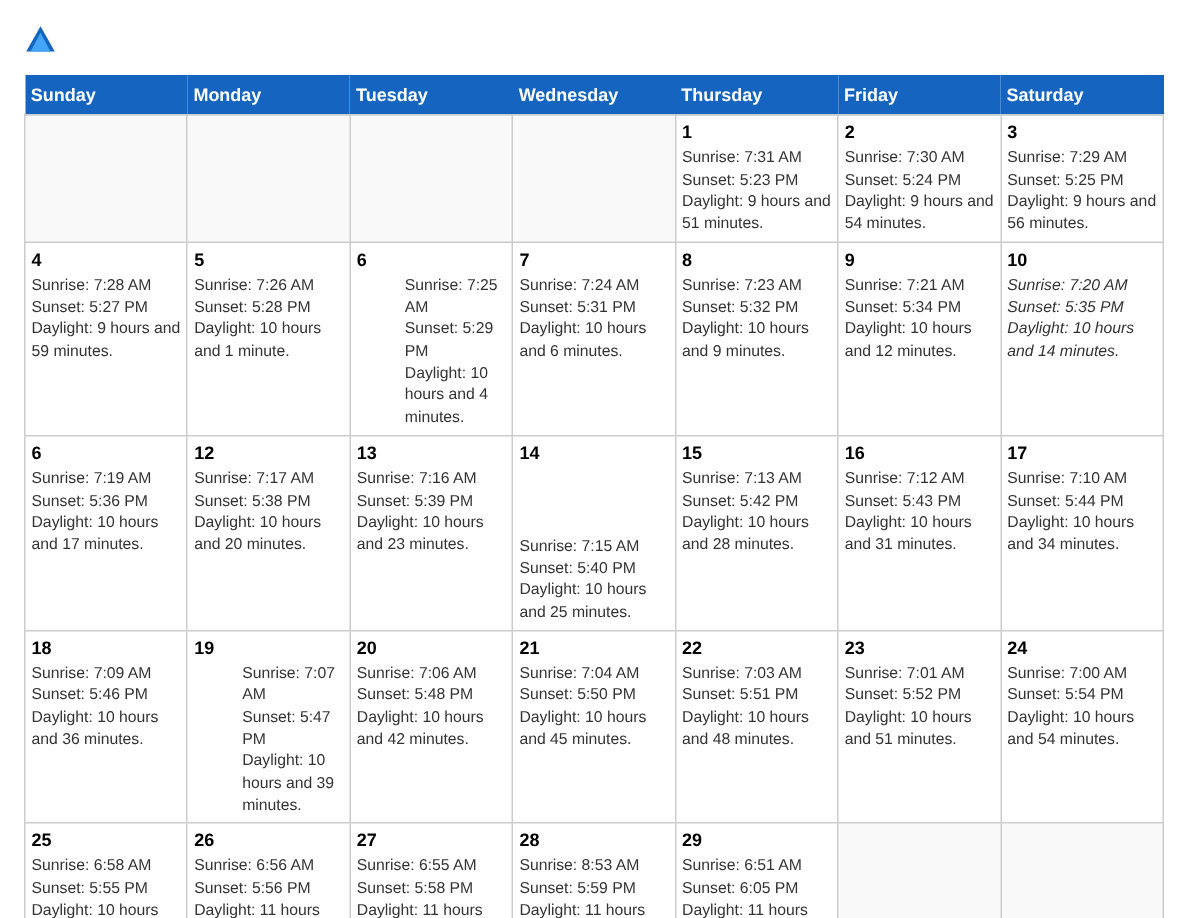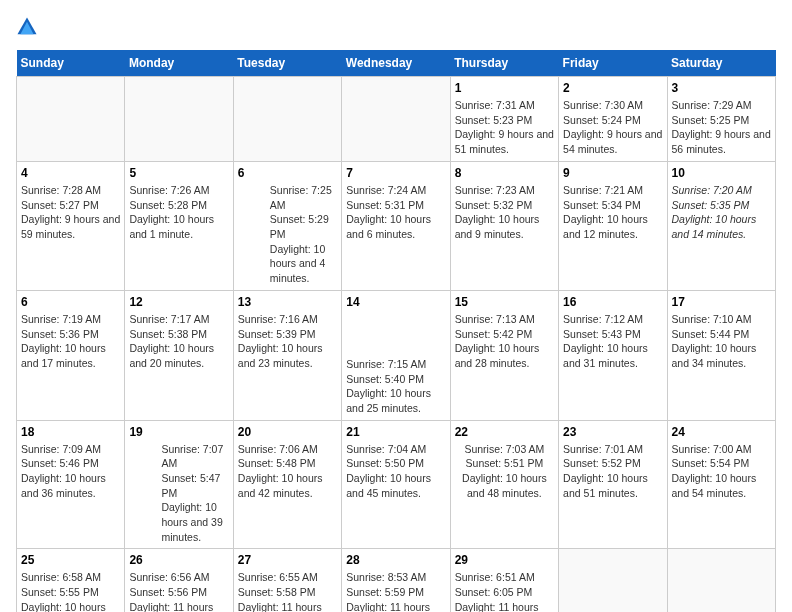--- a/index.html
+++ b/index.html
@@ -256,21 +256,21 @@
 Daylight: 10 hours and 42 minutes.</div>
         </td>
         <td>
           <span class="day-number">21</span>
           <div class="day-info" style="white-space: pre-line;">Sunrise: 7:04 AM
 Sunset: 5:50 PM
 Daylight: 10 hours and 45 minutes.</div>
         </td>
         <td>
           <span class="day-number">22</span>
-          <div class="day-info" style="white-space: pre-line; text-align: center;">Sunrise: 7:03 AM
+          <div class="day-info" style="white-space: pre-line;">Sunrise: 7:03 AM
 Sunset: 5:51 PM
 Daylight: 10 hours and 48 minutes.</div>
         </td>
         <td>
           <span class="day-number">23</span>
           <div class="day-info" style="white-space: pre-line;">Sunrise: 7:01 AM
 Sunset: 5:52 PM
 Daylight: 10 hours and 51 minutes.</div>
         </td>
         <td>

